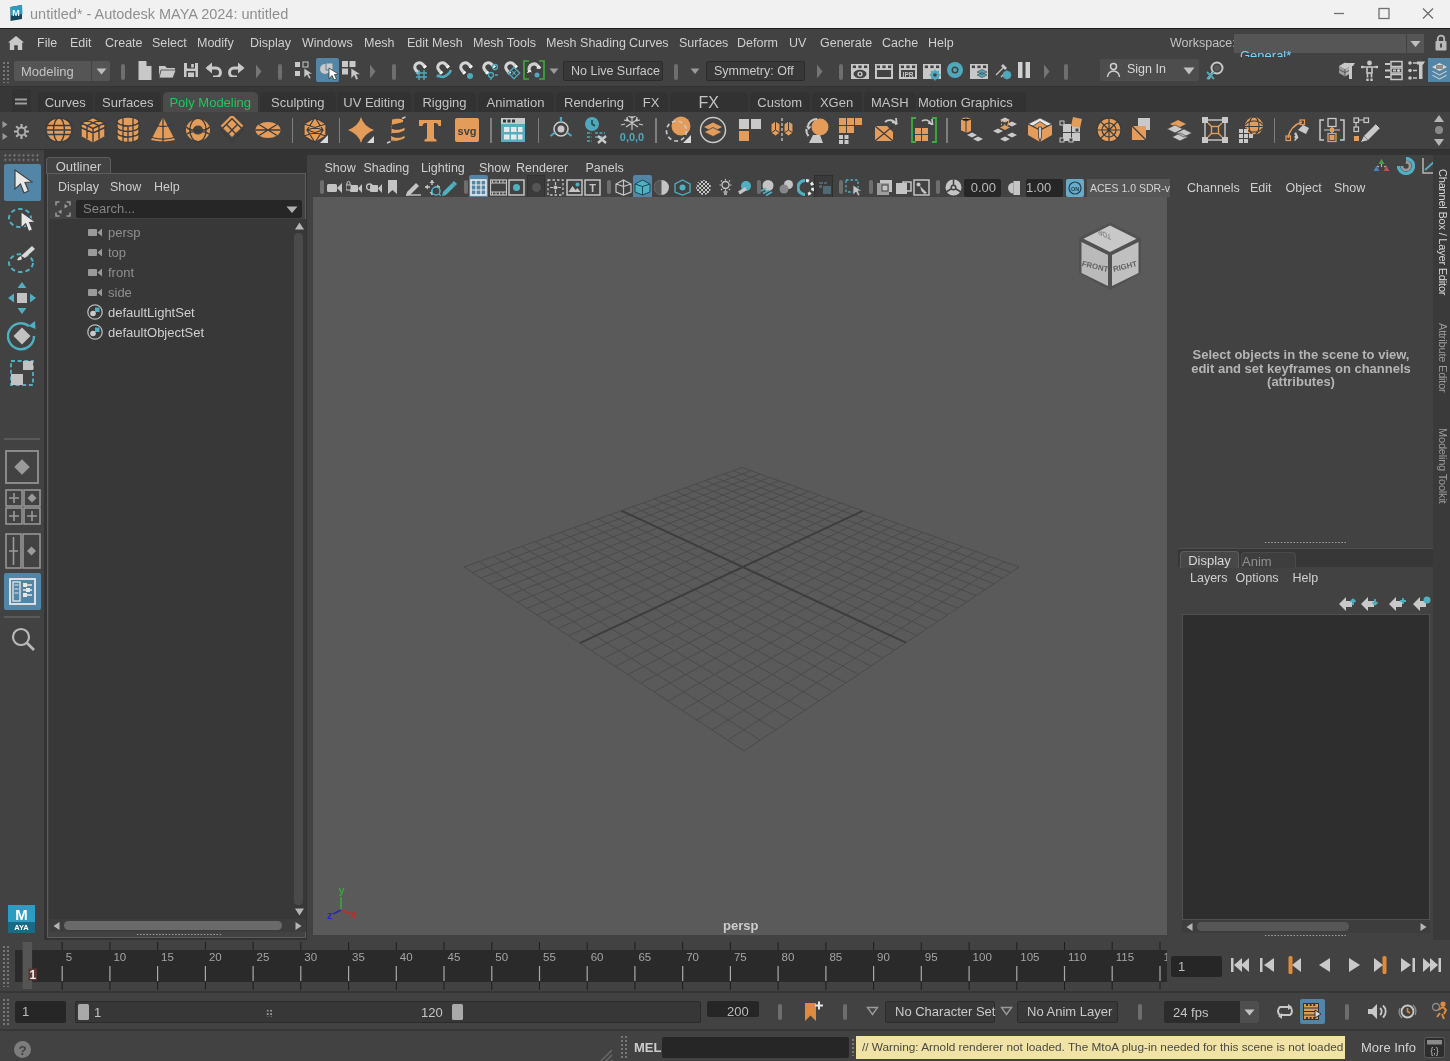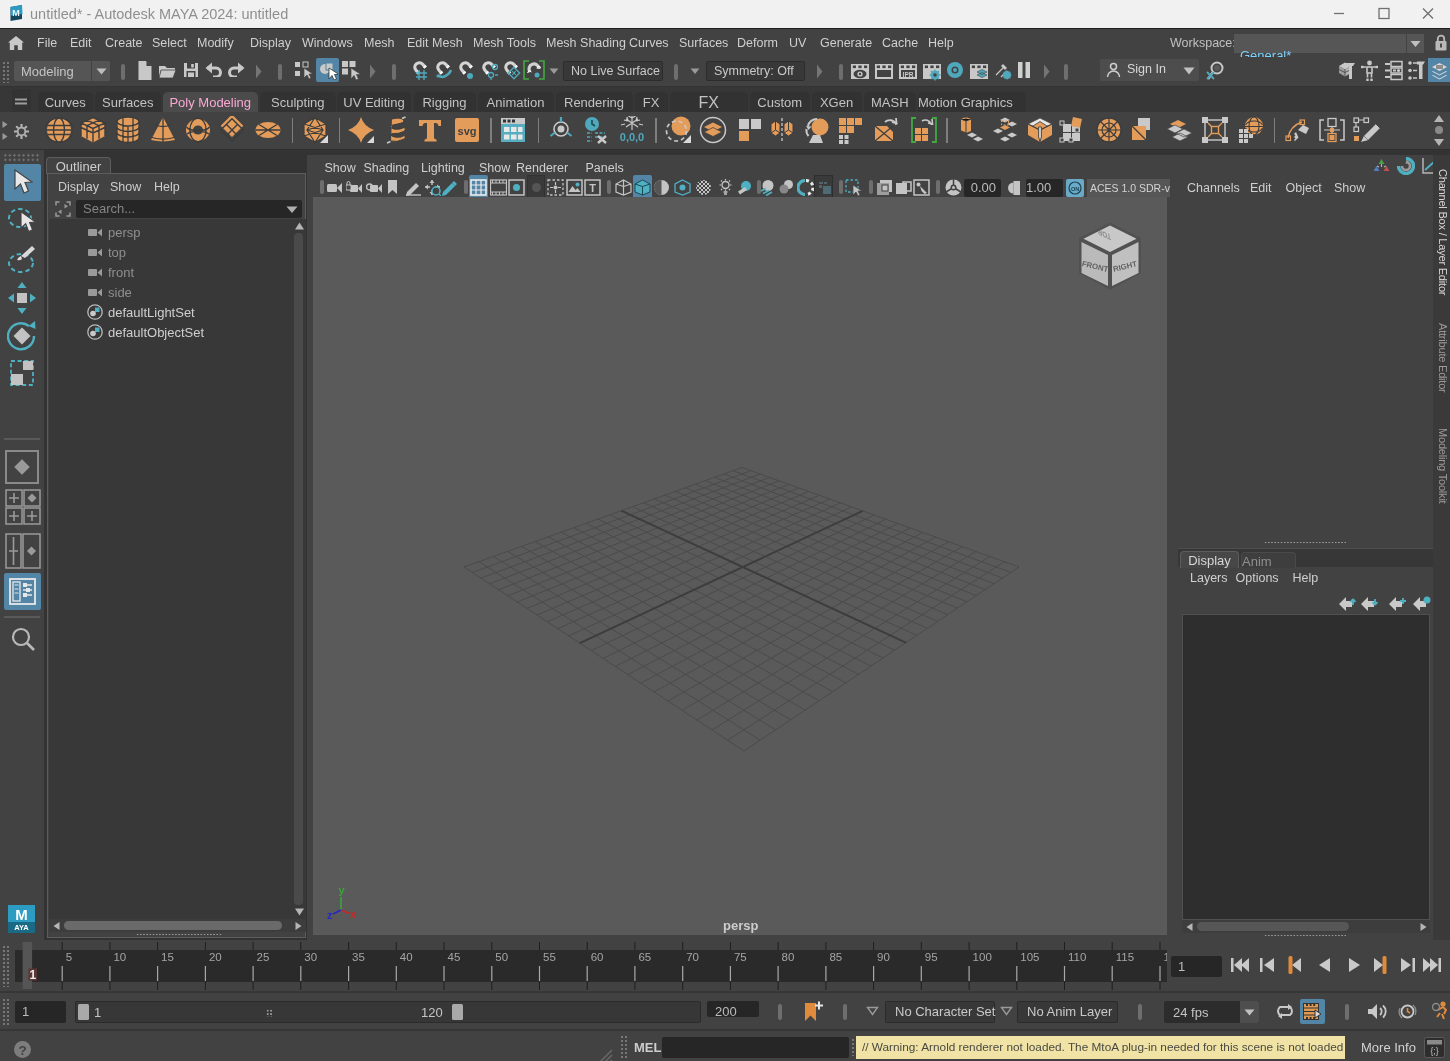--- a/index.html
+++ b/index.html
@@ -307,21 +307,21 @@
     </svg>
 </div>
 <div class="a" style="left:0;top:86px;width:1450px;height:26px;background:#373737;border-top:1px solid #333;">
 <div class="a" style="left:12px;top:2px;width:19px;height:24px;background:#333333;">
       <svg style="left:3px;top:9px" width="13" height="7">
         <path d="M0 1.5 h12 M0 5.5 h12" stroke="#9e9e9e" stroke-width="2"></path>
       </svg>
     </div>
 <div class="a" style="left:37.5px;top:5px;width:55.5px;height:21px;background:#323232;border-radius:5px 5px 0 0;color:#c2c2c2;font-size:13px;text-align:center;line-height:22px;">Curves</div>
 <div class="a" style="left:95px;top:5px;width:65.5px;height:21px;background:#323232;border-radius:5px 5px 0 0;color:#c2c2c2;font-size:13px;text-align:center;line-height:22px;">Surfaces</div>
-<div class="a" style="left:162.5px;top:5px;width:95.5px;height:21px;background:#4b4b4b;border-radius:5px 5px 0 0;color:#f9a8d4;font-size:13px;text-align:center;line-height:22px;">Poly Modeling</div>
+<div class="a" style="left:162.5px;top:5px;width:95.5px;height:21px;background:#4b4b4b;border-radius:5px 5px 0 0;color:#22c55e;font-size:13px;text-align:center;line-height:22px;">Poly Modeling</div>
 <div class="a" style="left:260px;top:5px;width:75.5px;height:21px;background:#323232;border-radius:5px 5px 0 0;color:#c2c2c2;font-size:13px;text-align:center;line-height:22px;">Sculpting</div>
 <div class="a" style="left:337px;top:5px;width:74px;height:21px;background:#323232;border-radius:5px 5px 0 0;color:#c2c2c2;font-size:13px;text-align:center;line-height:22px;">UV Editing</div>
 <div class="a" style="left:413.5px;top:5px;width:62.0px;height:21px;background:#323232;border-radius:5px 5px 0 0;color:#c2c2c2;font-size:13px;text-align:center;line-height:22px;">Rigging</div>
 <div class="a" style="left:477.5px;top:5px;width:76.0px;height:21px;background:#323232;border-radius:5px 5px 0 0;color:#c2c2c2;font-size:13px;text-align:center;line-height:22px;">Animation</div>
 <div class="a" style="left:555.5px;top:5px;width:77.0px;height:21px;background:#323232;border-radius:5px 5px 0 0;color:#c2c2c2;font-size:13px;text-align:center;line-height:22px;">Rendering</div>
 <div class="a" style="left:634.5px;top:5px;width:33.0px;height:21px;background:#323232;border-radius:5px 5px 0 0;color:#c2c2c2;font-size:13px;text-align:center;line-height:22px;">FX</div>
 <div class="a" style="left:669.5px;top:5px;width:78.5px;height:21px;background:#323232;border-radius:5px 5px 0 0;color:#c2c2c2;font-size:16px;text-align:center;line-height:22px;">FX Caching</div>
 <div class="a" style="left:750px;top:5px;width:59.5px;height:21px;background:#323232;border-radius:5px 5px 0 0;color:#c2c2c2;font-size:13px;text-align:center;line-height:22px;">Custom</div>
 <div class="a" style="left:811.5px;top:5px;width:50.0px;height:21px;background:#323232;border-radius:5px 5px 0 0;color:#c2c2c2;font-size:13px;text-align:center;line-height:22px;">XGen</div>
 <div class="a" style="left:863.5px;top:5px;width:52.5px;height:21px;background:#323232;border-radius:5px 5px 0 0;color:#c2c2c2;font-size:13px;text-align:center;line-height:22px;">MASH</div>
@@ -956,20 +956,21 @@
     </svg>
 <svg style="left:252px;top:7px" width="18" height="17" viewBox="0 0 18 17">
 <path d="M1 1 V16 H17" stroke="#b5b5b5" stroke-width="1.5" fill="none"></path>
 <path d="M3 13 L13 4" stroke="#4fb0c2" stroke-width="1.8"></path>
       <path d="M14 1 l2 5 -5 -2z" fill="#4fb0c2"></path>
     </svg>
 <div class="mi" style="left:17px;top:31px;">Channels</div>
 <div class="mi" style="left:80px;top:31px;">Edit</div>
 <div class="mi" style="left:115.5px;top:31px;">Object</div>
 <div class="mi" style="left:164px;top:31px;">Show</div>
+<div class="a" style="left:14px;top:198px;width:234px;text-align:center;color:#b5b5b5;font-size:13px;font-weight:bold;line-height:13.5px;">Select objects in the scene to view,<br>edit and set keyframes on channels<br>(attributes)</div>
 <div class="a" style="left:94px;top:391px;width:82px;height:3px;background-image:radial-gradient(#9a9a9a 0.8px,transparent 1px);background-size:3.2px 3.2px;"></div>
 <div class="a" style="left:8px;top:398px;width:255px;height:19px;background:#373737;border-top:1px solid #4e4e4e;">
 <div class="a" style="left:2px;top:2px;width:59px;height:17px;background:#474747;border:1px solid #5d5d5d;border-bottom:none;border-radius:4px 4px 0 0;color:#d6d6d6;font-size:13px;text-align:center;line-height:18px;">Display</div>
 <div class="a" style="left:63px;top:3px;width:55px;height:16px;background:#3e3e3e;border:1px solid #4a4a4a;border-bottom:none;border-radius:4px 4px 0 0;color:#8f8f8f;font-size:13px;text-align:left;line-height:17px;">Anim</div>
     </div>
 <div class="mi" style="left:20px;top:421px;">Layers</div>
 <div class="mi" style="left:65.5px;top:421px;">Options</div>
 <div class="mi" style="left:122.5px;top:421px;">Help</div>
 <svg style="left:167px;top:446px" width="21" height="16" viewBox="0 0 21 16">
       <path d="M1 8 L8 1 V5 L14 5 V11 L8 11 V15z" fill="#c9c9c9" transform="translate(1 0)"></path>
@@ -1076,21 +1077,21 @@
 <div class="a" style="left:0;top:991px;width:1450px;height:38px;background:#424242;border-top:2px solid #363636;">
 <div class="grip" style="left:2px;top:5px;height:28px;"></div>
 <div class="fld" style="left:15px;top:8px;width:51px;height:22px;line-height:22px;padding-left:7px;">1</div>
 <div class="a" style="left:75px;top:8px;width:626px;height:22px;background:#373737;border:1px solid #2b2b2b;border-radius:2px;">
 <div class="a" style="left:2px;top:2px;width:11px;height:16px;background:#a9a9a9;border-radius:1.5px;"></div>
 <div class="a" style="left:18px;top:3px;color:#c4c4c4;font-size:13px;">1</div>
 <div class="a" style="left:190px;top:7px;width:7px;height:8px;background-image:radial-gradient(#9a9a9a 0.9px,transparent 1.1px);background-size:3.4px 3.4px;"></div>
 <div class="a" style="left:345px;top:3px;color:#c4c4c4;font-size:13px;">120</div>
 <div class="a" style="left:376px;top:2px;width:11px;height:16px;background:#a9a9a9;border-radius:1.5px;"></div>
     </div>
-<div class="fld" style="left:707px;top:8px;width:52px;height:16px;line-height:22px;padding-left:8px;">200</div>
+<div class="fld" style="left:707px;top:8px;width:52px;height:16px;line-height:22px;padding-left:20px;">200</div>
 <div class="vg" style="left:778px;top:11px;"></div>
 <svg style="left:803px;top:7px" width="21" height="23" viewBox="0 0 21 23">
 <path d="M2 3 h11 v18 l-5.5 -5.5 -5.5 5.5z" fill="#e08a3c"></path>
 <path d="M16 1.5 v8 M12 5.5 h8" stroke="#e8e8e8" stroke-width="2"></path>
     </svg>
 <div class="vg" style="left:843px;top:11px;"></div>
 <svg style="left:866px;top:13px" width="13" height="10">
       <path d="M1.5 1.5 h10 l-5 7z" fill="none" stroke="#9a9a9a" stroke-width="1.4"></path>
     </svg>
 <div class="a" style="left:885px;top:8px;width:110px;height:22px;background:#383838;border:1px solid #2b2b2b;border-radius:2px;color:#c9c9c9;font-size:13px;line-height:20px;padding-left:9px;white-space:nowrap;">No Character Set</div>

